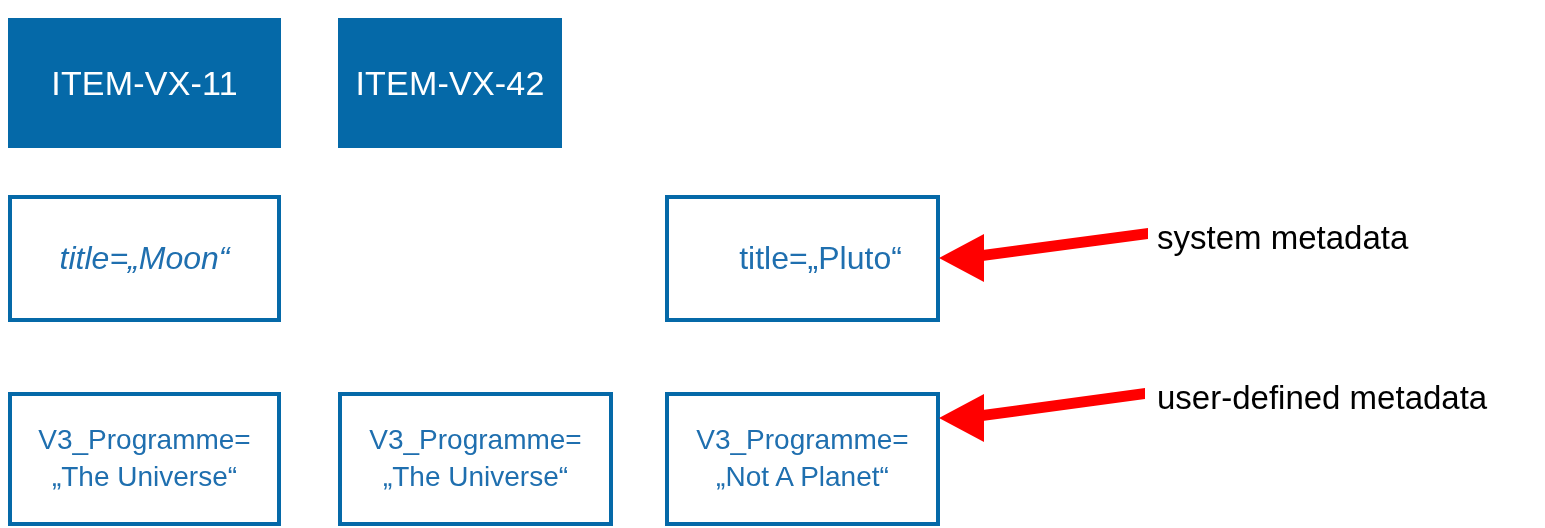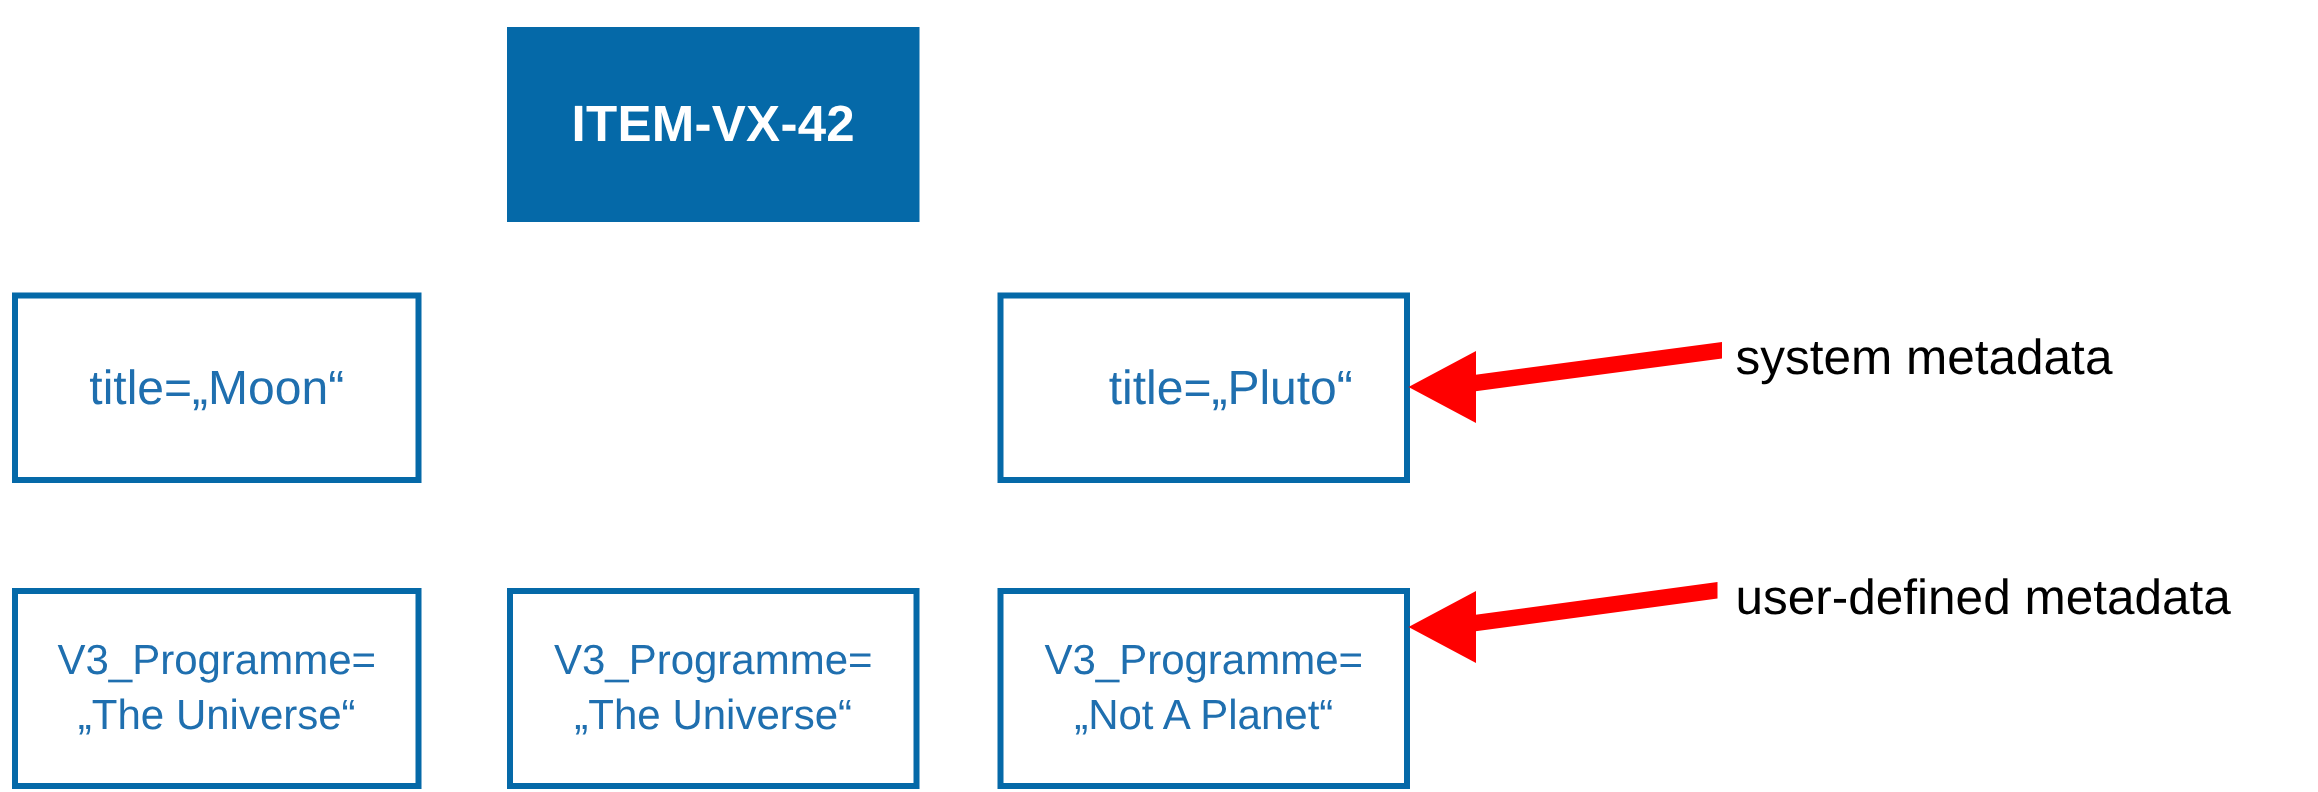--- a/index.html
+++ b/index.html
@@ -79,33 +79,36 @@
     width: 1545px;
     height: 528px;
     pointer-events: none;
   }
 </style>
 </head>
 <body>
 
 <div class="stage">
 
+  <div class="header-box" style="left:8px; top:18px; width:273px; height:130px;">
+    <span>ITEM-VX-11</span>
+  </div>
 
-  <div class="meta-box system" style="left:8px; top:195px; width:273px; height:127px;">
+  <div class="meta-box system" style="left:8px; top:195px; width:273px; height:127px;font-style:italic;">
     <span>title=„Moon“</span>
   </div>
 
   <div class="meta-box user" style="left:8px; top:348px; width:273px; height:134px;">
     <div>
       <span class="meta-line">V3_Programme=</span>
       <span class="meta-line">„The Universe“</span>
     </div>
   </div>
 
-  <div class="header-box" style="left:338px; top:18px; width:275px; height:130px;font-weight:bold;">
+  <div class="header-box" style="left:338px; top:18px; width:224px; height:130px;">
     <span>ITEM-VX-42</span>
   </div>
 
 
   <div class="meta-box user" style="left:338px; top:348px; width:275px; height:134px;">
     <div>
       <span class="meta-line">V3_Programme=</span>
       <span class="meta-line">„The Universe“</span>
     </div>
   </div>

